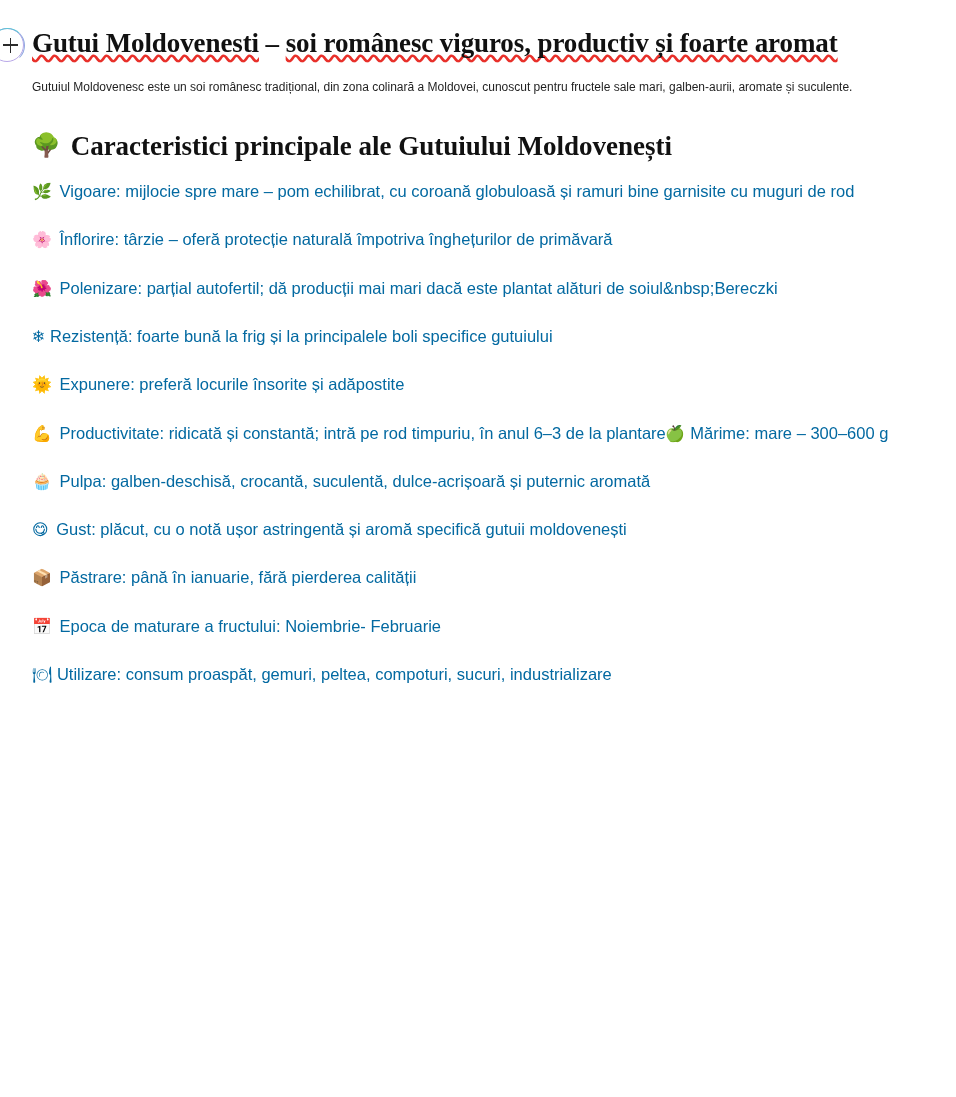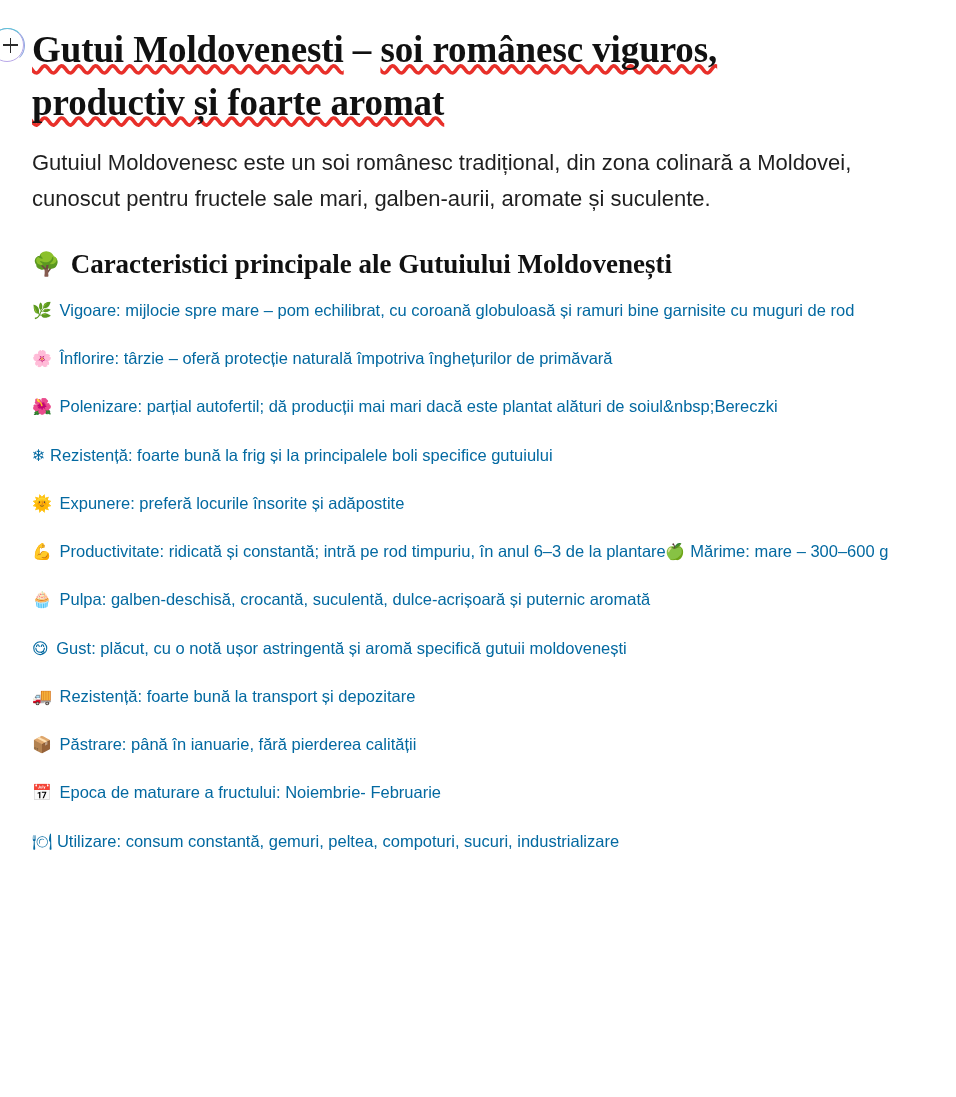--- a/index.html
+++ b/index.html
@@ -57,21 +57,21 @@
 
   
   .doc {
     padding: 24px 60px 20px 32px;
   }
 
   
   .doc-title {
     font-family: "Liberation Serif", "DejaVu Serif", serif;
     font-weight: 700;
-    font-size: 37px;
+    font-size: 27px;
     line-height: 1.42;
     letter-spacing: -0.1px;
     color: #111111;
     margin: 0 0 16px 0;
     max-width: 840px;
   }
   .sq {
     
     text-decoration: underline wavy #e8302a;
     text-decoration-skip-ink: none;
@@ -90,21 +90,21 @@
     gap: 10px;
   }
   .section-title .emo {
     font-family: "DejaVu Sans", sans-serif;
     font-size: 23px;
     line-height: 1;
   }
 
   
   .para {
-    font-size: 22px;
+    font-size: 12px;
     line-height: 1.62;
     color: #1f1f1f;
     margin: 0 0 2px 0;
     max-width: 870px;
     font-weight: 400;
   }
   .para-group { margin-bottom: 10px; }
 
   
   .feat {
@@ -179,34 +179,30 @@
     <p class="feat">
       <span class="emo pad">🧁</span>
       <span>Pulpa: galben-deschisă, crocantă, suculentă, dulce-acrișoară și puternic aromată</span>
     </p>
 
     <p class="feat">
       <span class="emo pad">😋</span>
       <span>Gust: plăcut, cu o notă ușor astringentă și aromă specifică gutuii moldovenești</span>
     </p>
 
-    <p class="feat">
-      <span class="emo pad">🚚</span>
-      <span>Rezistență: foarte bună la transport și depozitare</span>
-    </p>
 
     <p class="feat">
       <span class="emo pad">📦</span>
       <span>Păstrare: până în ianuarie, fără pierderea calității</span>
     </p>
 
     <p class="feat">
       <span class="emo pad">📅</span>
       <span> Epoca de maturare a fructului: Noiembrie- Februarie</span>
     </p>
 
     <p class="feat">
       <span class="emo">🍽</span>
-      <span>Utilizare: consum constantă, gemuri, peltea, compoturi, sucuri, industrializare</span>
+      <span>Utilizare: consum proaspăt, gemuri, peltea, compoturi, sucuri, industrializare</span>
     </p>
 
   </div>
 </div>
 
 </body></html>

